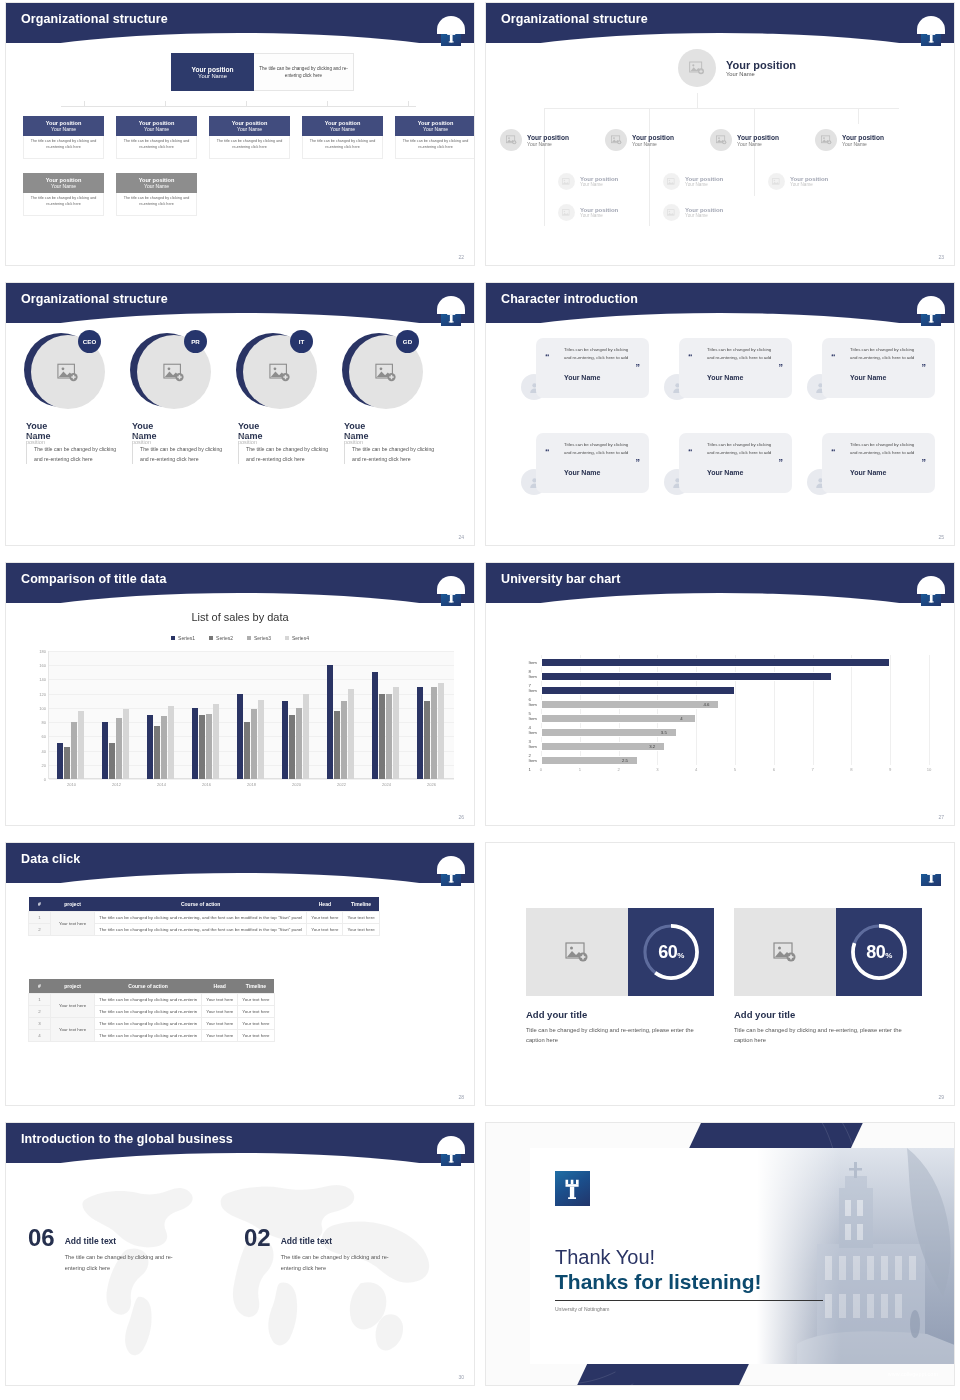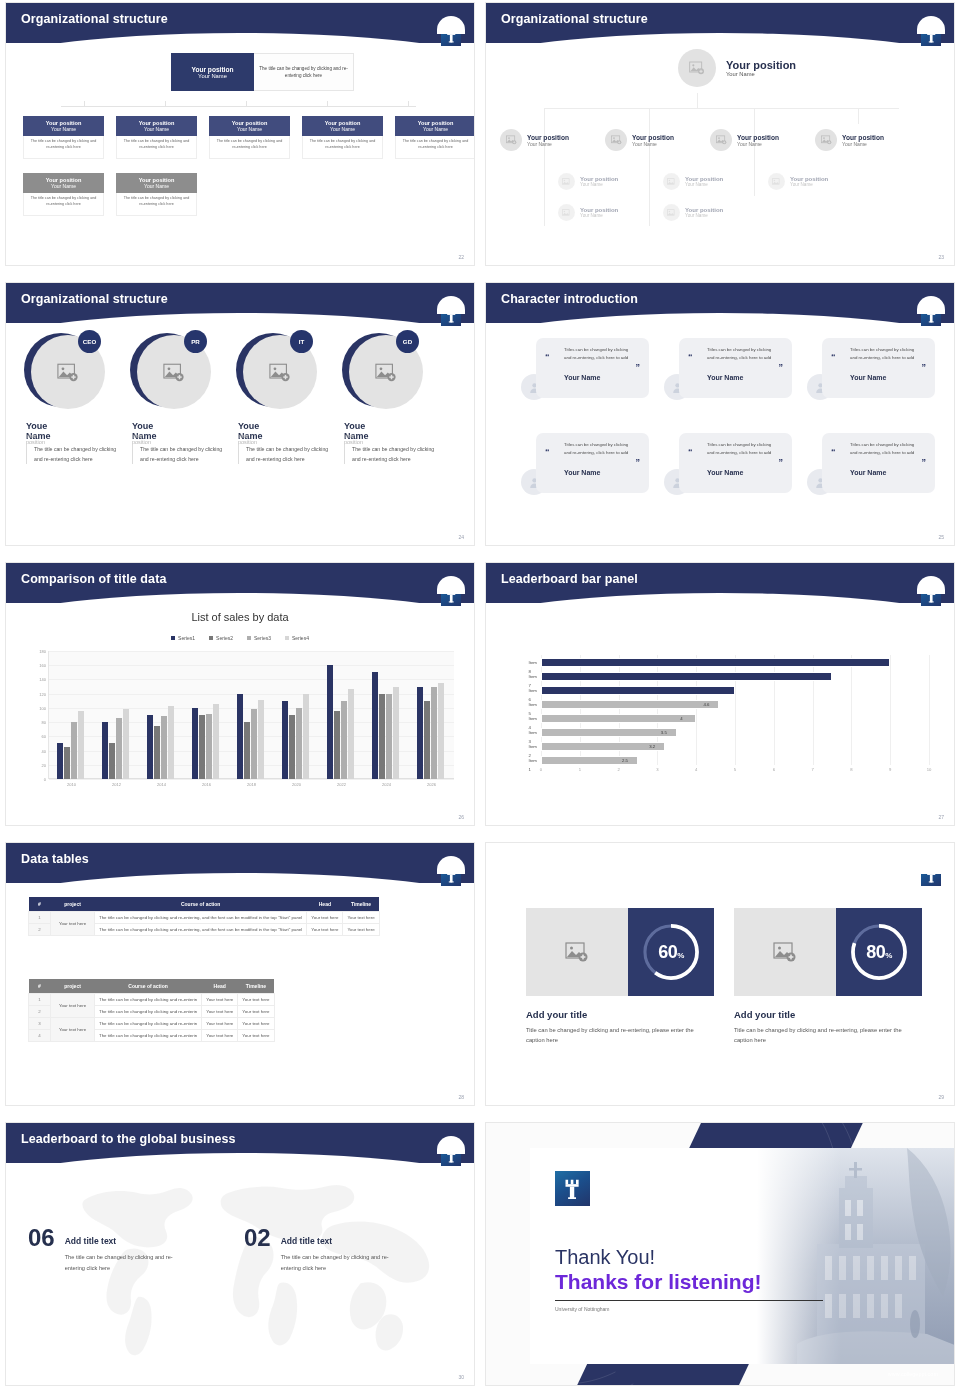--- a/index.html
+++ b/index.html
@@ -255,21 +255,21 @@
     background:
       linear-gradient(90deg, #ffffff 0%, rgba(255,255,255,0) 42%),
       linear-gradient(180deg,#dfe4ec 0%, #aab4c6 55%, #8e9ab1 100%);
   }
   .ty .logo2 {
     position: absolute; left: 25px; top: 23px; width: 35px; height: 35px;
     background: linear-gradient(150deg,#1f6fa5 0%,#1b4f8c 45%,#22356a 100%);
     display: flex; align-items: center; justify-content: center;
   }
   .ty .t1 { position: absolute; left: 25px; top: 98px; font-size: 20px; color: #2a3464; }
-  .ty .t2 { position: absolute; left: 25px; top: 122px; font-size: 21px; font-weight: bold; color: #6d28d9; }
+  .ty .t2 { position: absolute; left: 25px; top: 122px; font-size: 21px; font-weight: bold; color: #0c4a6e; }
   .ty .rule { position: absolute; left: 25px; top: 152px; width: 268px; height: 1px; background: #333; }
   .ty .t3 { position: absolute; left: 25px; top: 158px; font-size: 5px; color: #777; }
   .ty .url { position: absolute; right: 16px; bottom: 8px; font-size: 5.5px; color: #ffffff; }
 </style>
 </head>
 <body>
 
 <div class="deck">
 
   <div class="slide">
@@ -859,21 +859,21 @@
           <b style="height: 92.4444px; background: rgb(174, 174, 174);"></b>
           <b style="height: 96px; background: rgb(214, 214, 214);"></b>
           <div class="xtick">2026</div>
         </div>
       </div>
     <div class="pgnum">26</div>
   </div>
 
   <div class="slide r">
     <div class="hdr">
-      <div class="hdr-title">Leaderboard bar panel</div>
+      <div class="hdr-title">University bar chart</div>
     </div>
     <div class="logo">
       <svg viewBox="0 0 24 26">
           <g fill="#fff">
             <rect x="4" y="3" width="3" height="5"></rect>
             <rect x="10" y="3" width="3" height="5"></rect>
             <rect x="16" y="3" width="3" height="5"></rect>
             <rect x="4" y="8" width="15" height="3"></rect>
             <path d="M9 11h5v12c0 1-1 2-2.5 2S9 24 9 23z"></path>
             <rect x="7" y="23" width="9" height="2"></rect>
@@ -944,21 +944,21 @@
           <div class="bar dk" style="width: 349.2px;"></div>
         </div>
       </div>
     <div class="pgnum">27</div>
   </div>
 
   <div class="gap"></div>
 
   <div class="slide">
     <div class="hdr">
-      <div class="hdr-title">Data tables</div>
+      <div class="hdr-title">Data click</div>
     </div>
     <div class="logo">
       <svg viewBox="0 0 24 26">
           <g fill="#fff">
             <rect x="4" y="3" width="3" height="5"></rect>
             <rect x="10" y="3" width="3" height="5"></rect>
             <rect x="16" y="3" width="3" height="5"></rect>
             <rect x="4" y="8" width="15" height="3"></rect>
             <path d="M9 11h5v12c0 1-1 2-2.5 2S9 24 9 23z"></path>
             <rect x="7" y="23" width="9" height="2"></rect>
@@ -1102,21 +1102,21 @@
       <div class="sub">Title can be changed by clicking and re-entering, please enter the caption here</div>
     </div>
 
     <div class="pgnum">29</div>
   </div>
 
   <div class="gap"></div>
 
   <div class="slide">
     <div class="hdr">
-      <div class="hdr-title">Leaderboard to the global business</div>
+      <div class="hdr-title">Introduction to the global business</div>
     </div>
     <div class="logo">
       <svg viewBox="0 0 24 26">
           <g fill="#fff">
             <rect x="4" y="3" width="3" height="5"></rect>
             <rect x="10" y="3" width="3" height="5"></rect>
             <rect x="16" y="3" width="3" height="5"></rect>
             <rect x="4" y="8" width="15" height="3"></rect>
             <path d="M9 11h5v12c0 1-1 2-2.5 2S9 24 9 23z"></path>
             <rect x="7" y="23" width="9" height="2"></rect>

